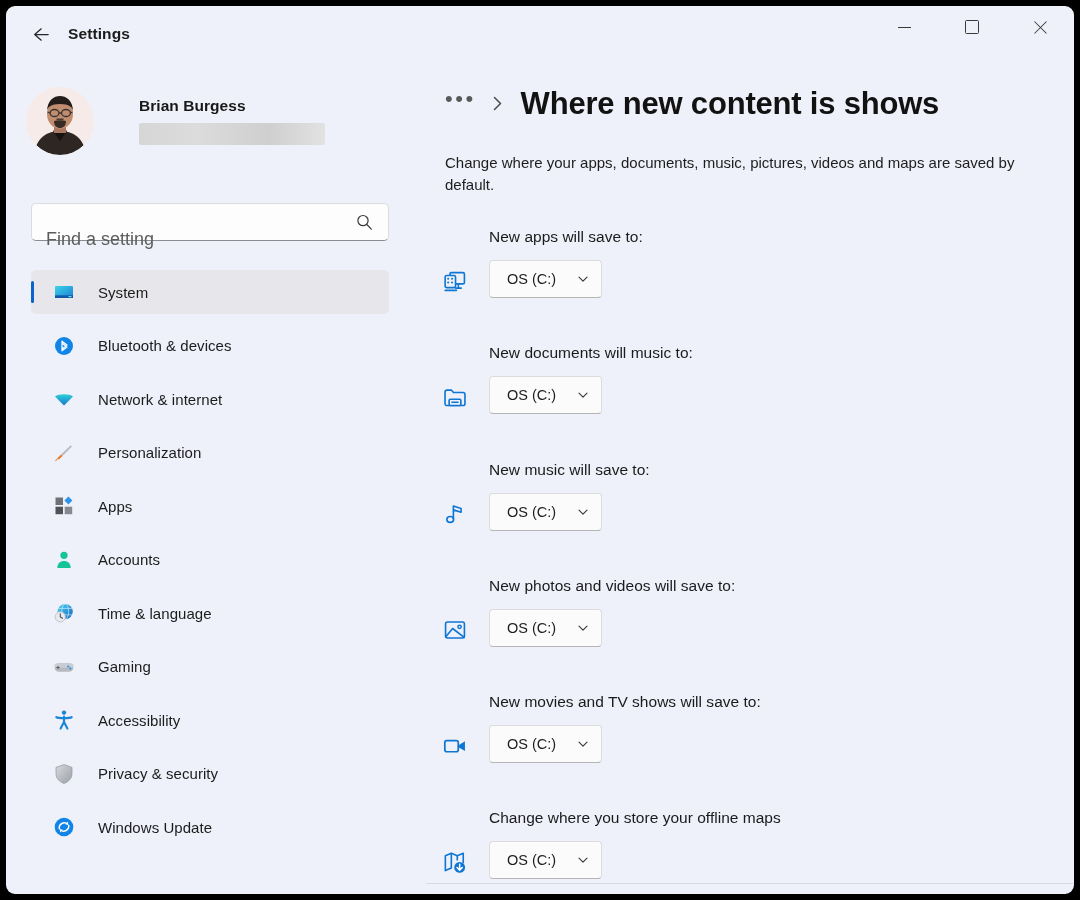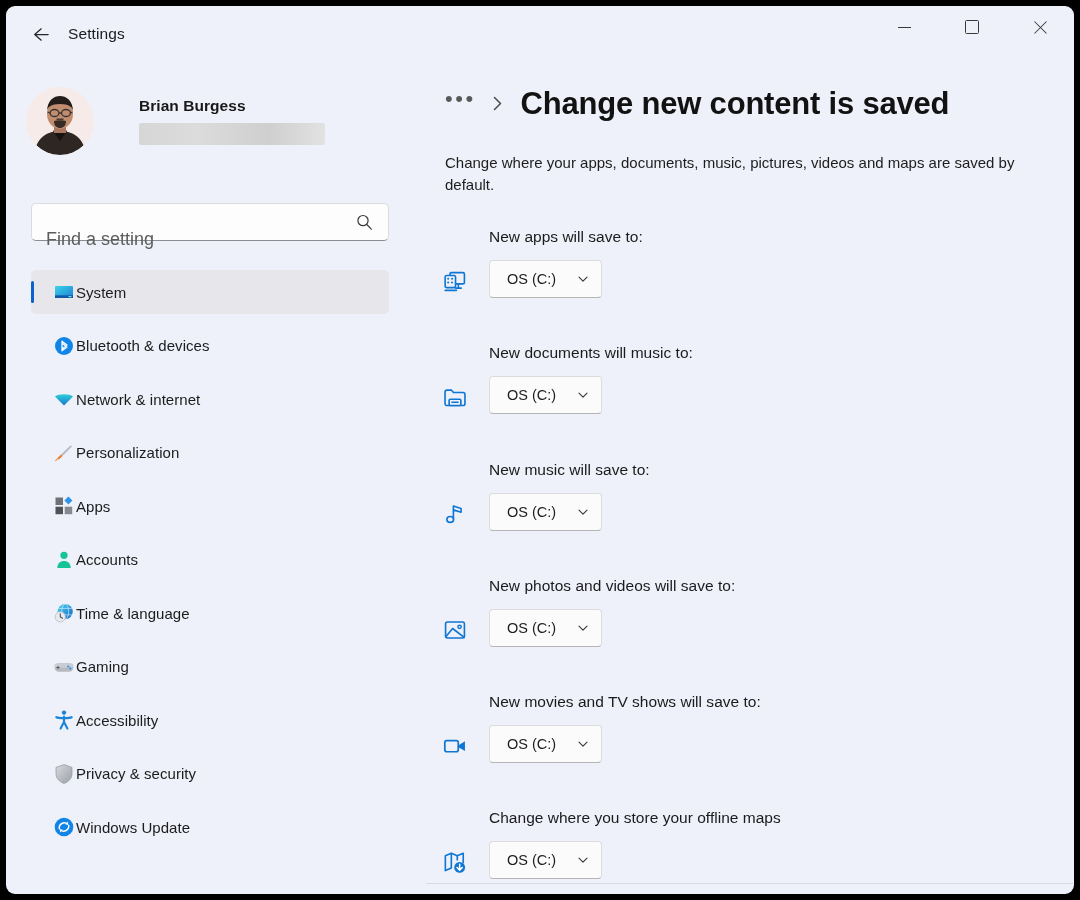--- a/index.html
+++ b/index.html
@@ -36,20 +36,21 @@
     display: flex; align-items: center; justify-content: center;
     border-radius: 5px;
     cursor: pointer;
   }
   #app-title {
     position: absolute;
     left: 62px; top: 19px;
     font-size: 15.5px;
     color: #1b1b1b;
     letter-spacing: 0.1px;
+    font-weight: bold;
   }
   .wincontrol {
     position: absolute;
     top: 0;
     width: 56px; height: 42px;
     display: flex; align-items: center; justify-content: center;
     cursor: default;
   }
   #btn-minimize { right: 142px; }
   #btn-maximize { right: 74px; }
@@ -172,20 +173,21 @@
   }
   .nav-icon {
     width: 24px; height: 24px;
     margin-left: 21px;
     display: flex;
     align-items: center;
     justify-content: center;
     flex: 0 0 auto;
   }
   .nav-label {
+    margin-left: 22px;
     font-size: 15px;
     color: #1c1c1c;
     letter-spacing: 0.05px;
   }
 
   
   #main {
     position: absolute;
     left: 420px; top: 56px;
     right: 0; bottom: 0;
@@ -492,21 +494,21 @@
 
   <div id="main">
 
     <div id="breadcrumb">
       <span id="crumb-ellipsis">•••</span>
       <span id="crumb-sep">
         <svg width="15" height="19" viewBox="0 0 15 19">
           <path d="M4.5 3.5 L10.5 9.5 L4.5 15.5" fill="none" stroke="#4b4b4b" stroke-width="1.5" stroke-linecap="round" stroke-linejoin="round"></path>
         </svg>
       </span>
-      <span id="page-title">Change new content is saved</span>
+      <span id="page-title">Where new content is shows</span>
     </div>
 
     <div id="page-desc">Change where your apps, documents, music, pictures, videos and maps are saved by default.</div>
 
     <div id="rows">
         <div class="save-row">
           <div class="row-label">New apps will save to:</div>
           <div class="row-icon">
             <svg width="26" height="26" viewBox="0 0 24 24">
               <rect x="7.3" y="4.3" width="13.4" height="10.4" rx="1.4" fill="none" stroke="#0f76d3" stroke-width="1.5"></rect>

